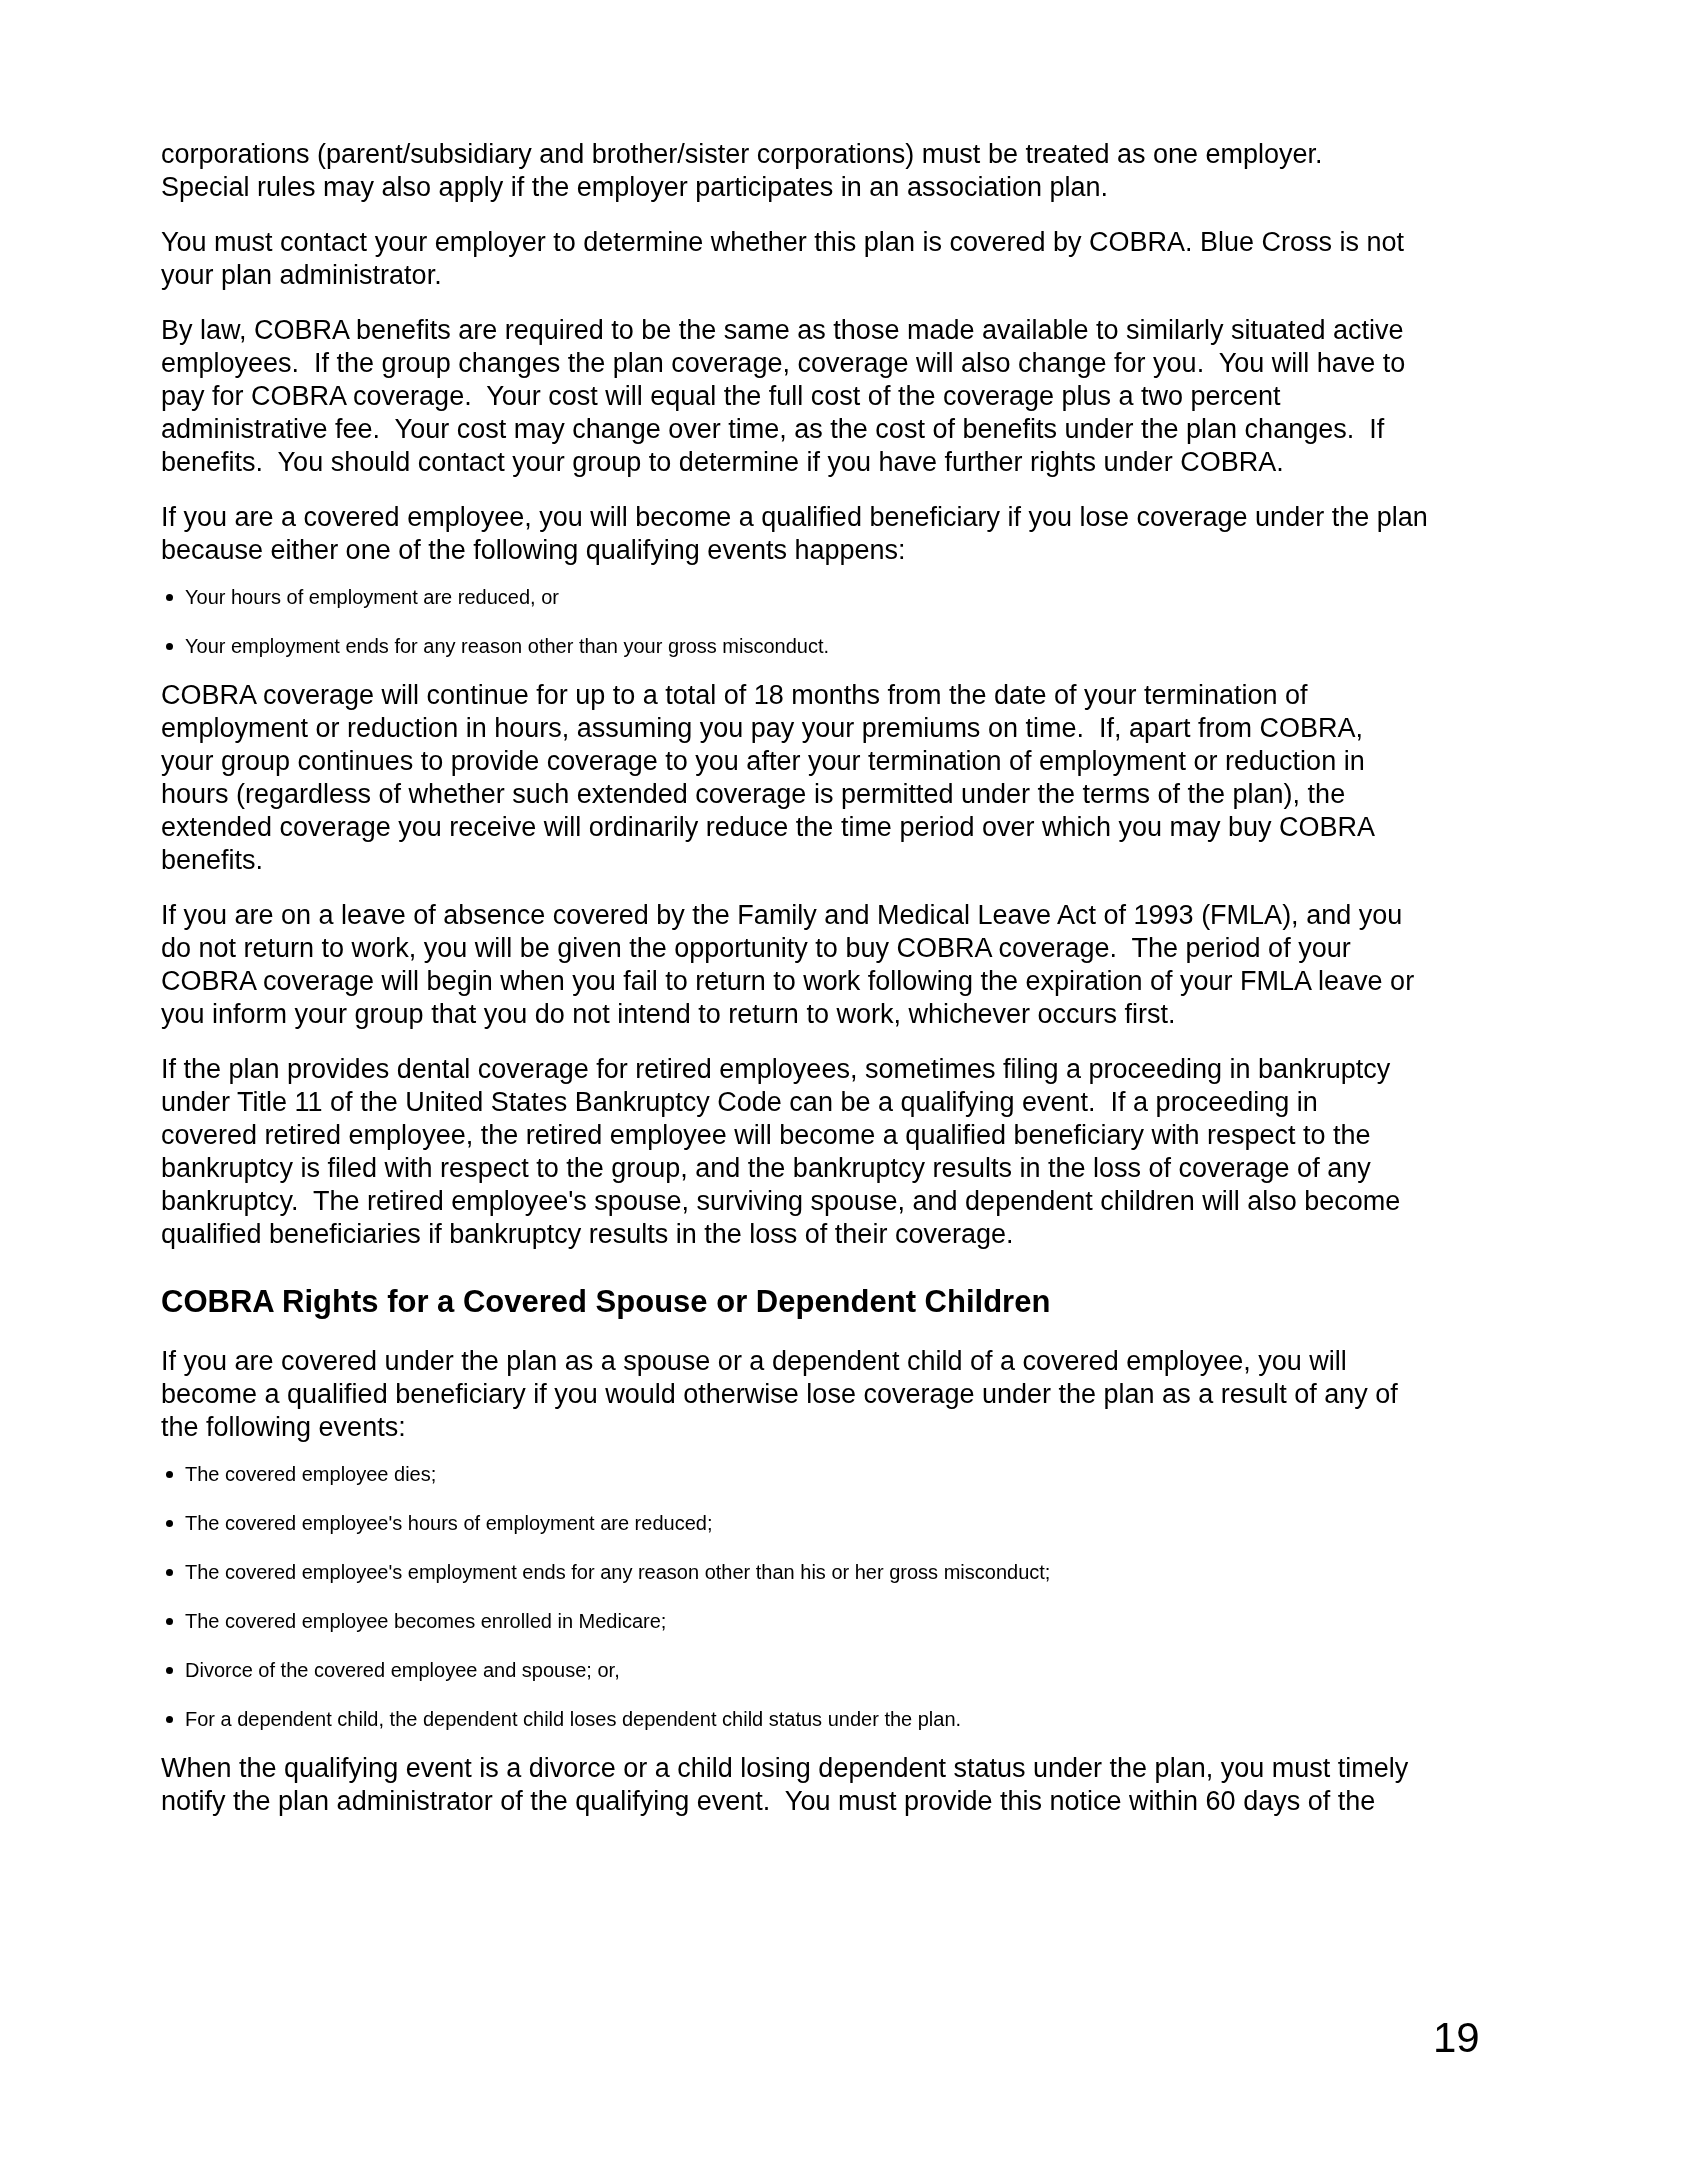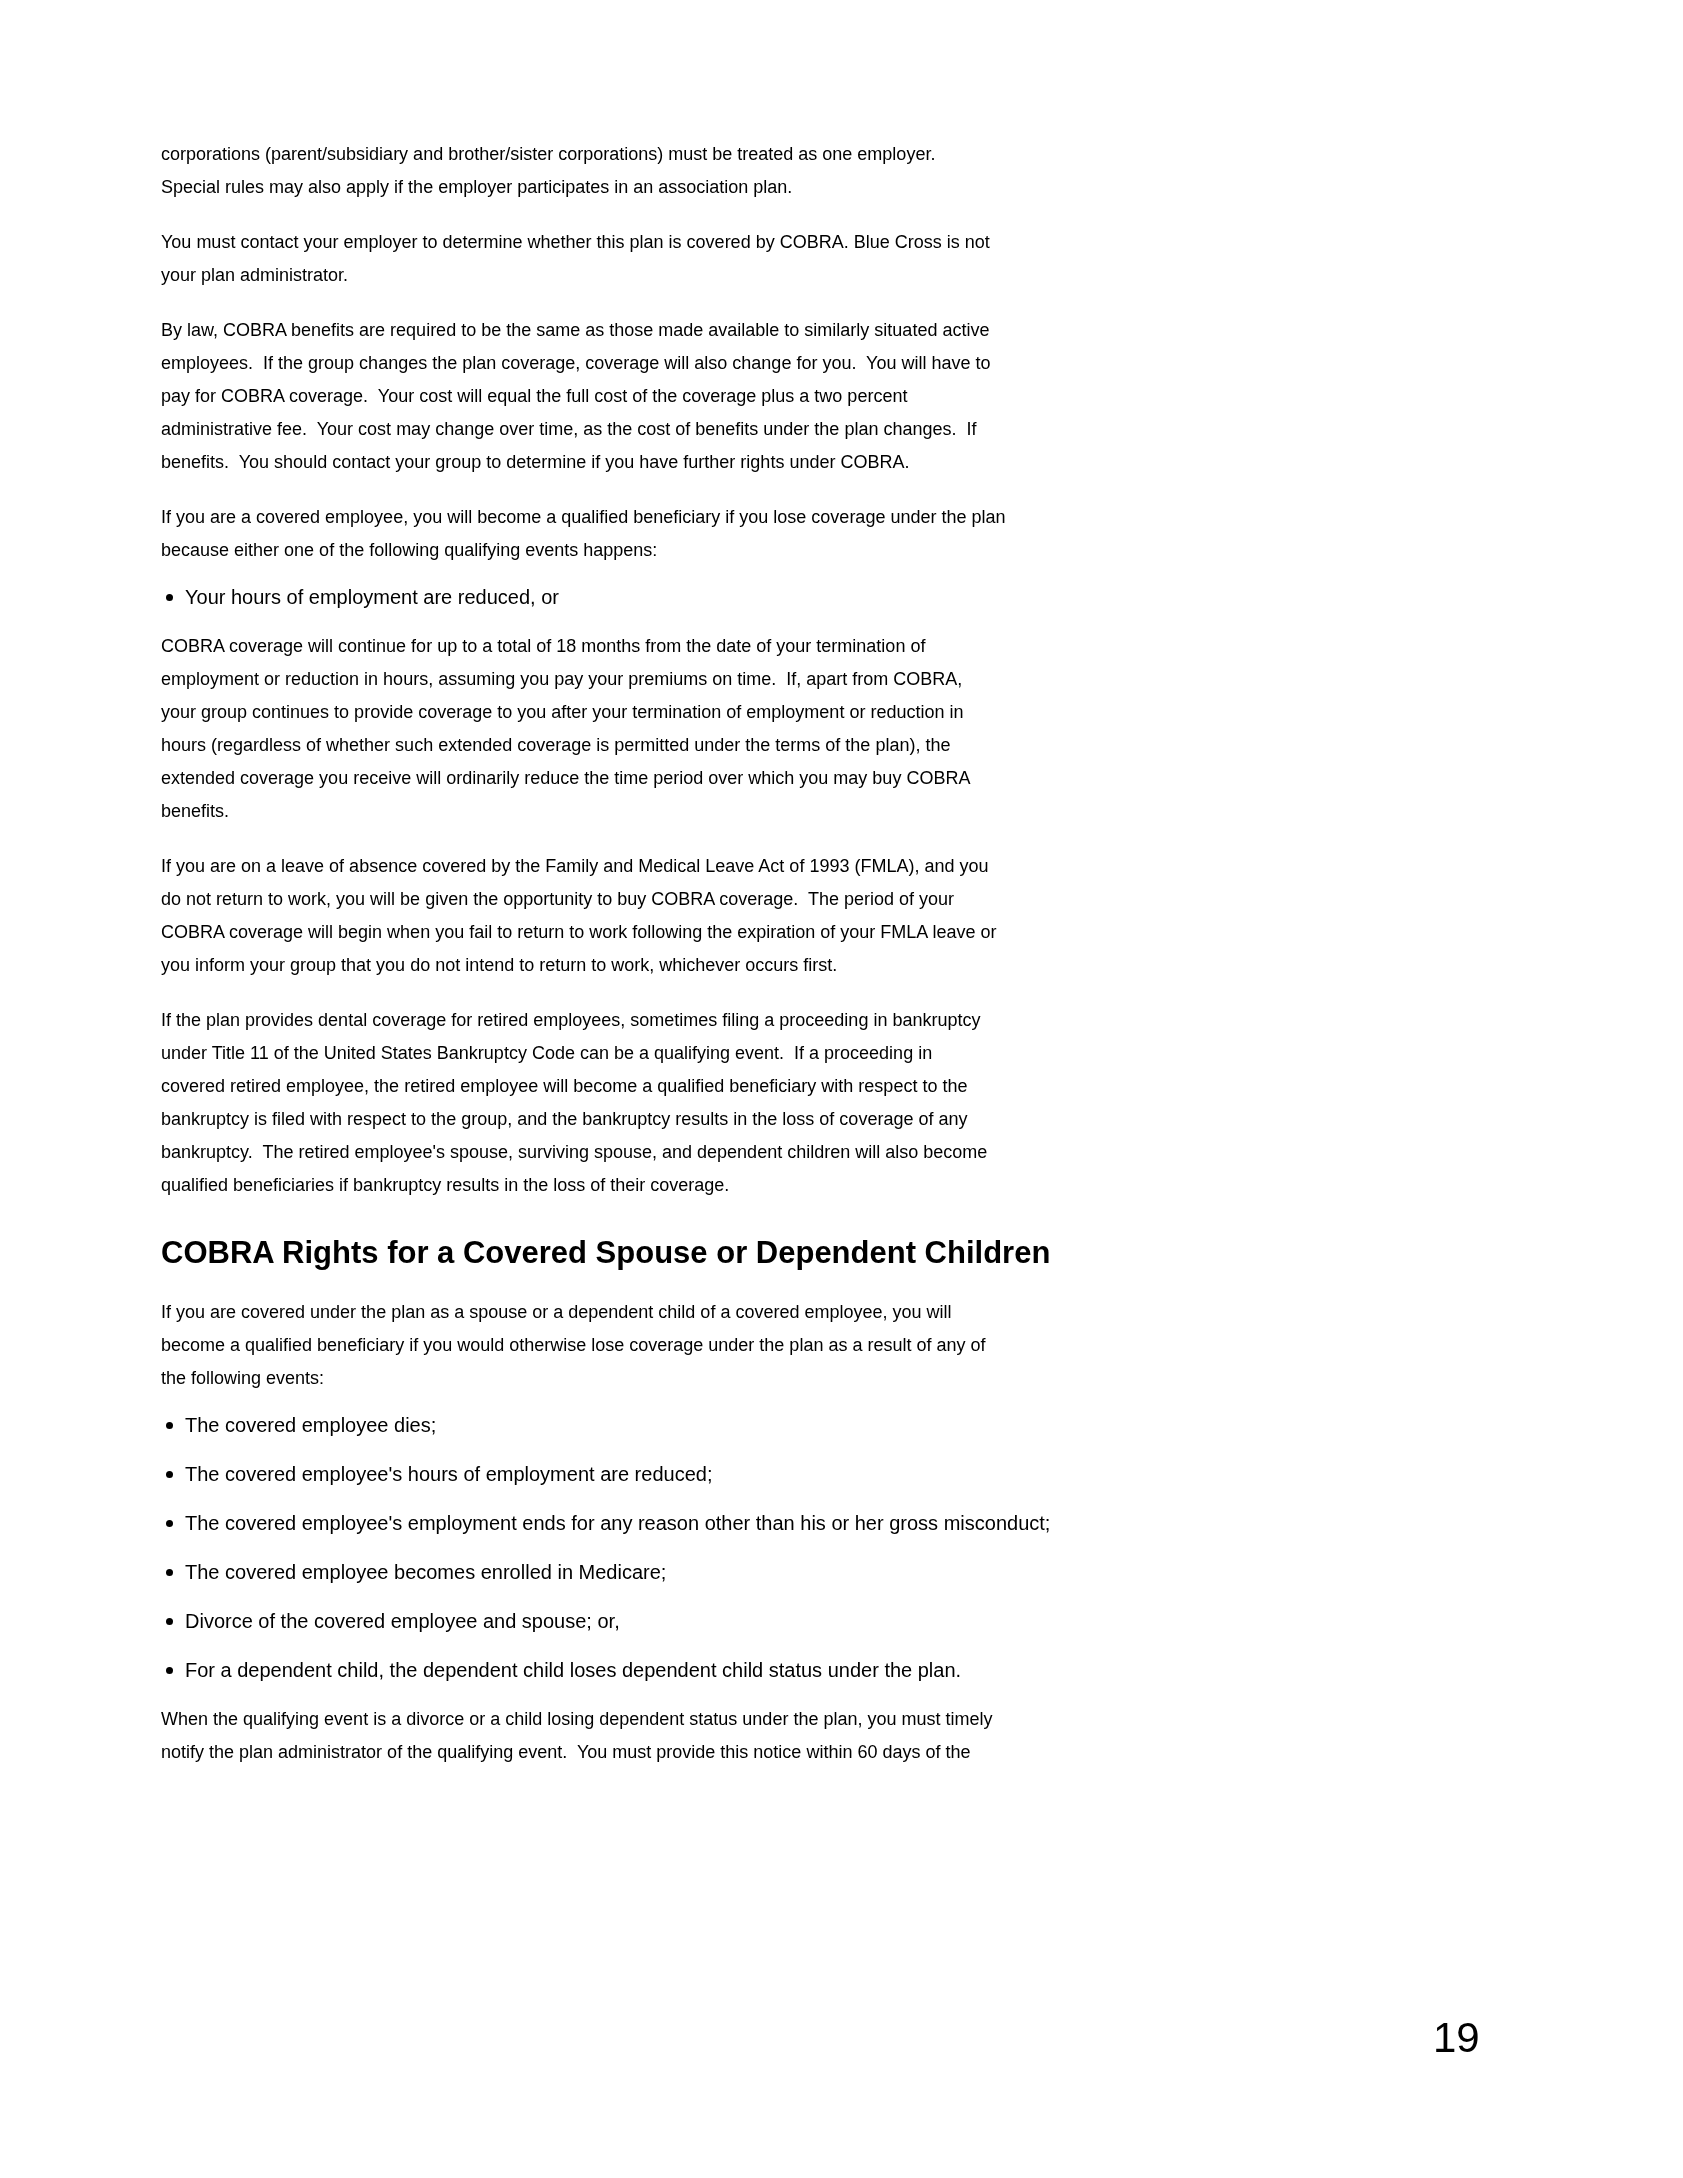--- a/index.html
+++ b/index.html
@@ -16,21 +16,21 @@
     font-family: "Liberation Sans", sans-serif;
     overflow: hidden;
   }
   .doc-body {
     position: absolute;
     left: 161px;
     top: 138px;
     width: 1406px;
   }
   .para {
-    font-size: 18px;
+    font-size: 27px;
     line-height: 33px;
     margin: 0 0 22px 0;
   }
   .para .line {
     white-space: pre;
   }
   .heading {
     font-size: 31px;
     line-height: 38px;
     font-weight: bold;
@@ -86,20 +86,21 @@
         <div class="line">pay for COBRA coverage.  Your cost will equal the full cost of the coverage plus a two percent</div>
         <div class="line">administrative fee.  Your cost may change over time, as the cost of benefits under the plan changes.  If</div>
         <div class="line">benefits.  You should contact your group to determine if you have further rights under COBRA.</div>
       </div>
       <div class="para">
         <div class="line">If you are a covered employee, you will become a qualified beneficiary if you lose coverage under the plan</div>
         <div class="line">because either one of the following qualifying events happens:</div>
       </div>
       <ul class="bullets">
         <li><span class="dot"></span><span>Your hours of employment are reduced, or</span></li>
+        <li><span class="dot"></span><span>Your employment ends for any reason other than your gross misconduct.</span></li>
       </ul>
       <div class="para">
         <div class="line">COBRA coverage will continue for up to a total of 18 months from the date of your termination of</div>
         <div class="line">employment or reduction in hours, assuming you pay your premiums on time.  If, apart from COBRA,</div>
         <div class="line">your group continues to provide coverage to you after your termination of employment or reduction in</div>
         <div class="line">hours (regardless of whether such extended coverage is permitted under the terms of the plan), the</div>
         <div class="line">extended coverage you receive will ordinarily reduce the time period over which you may buy COBRA</div>
         <div class="line">benefits.</div>
       </div>
       <div class="para">

